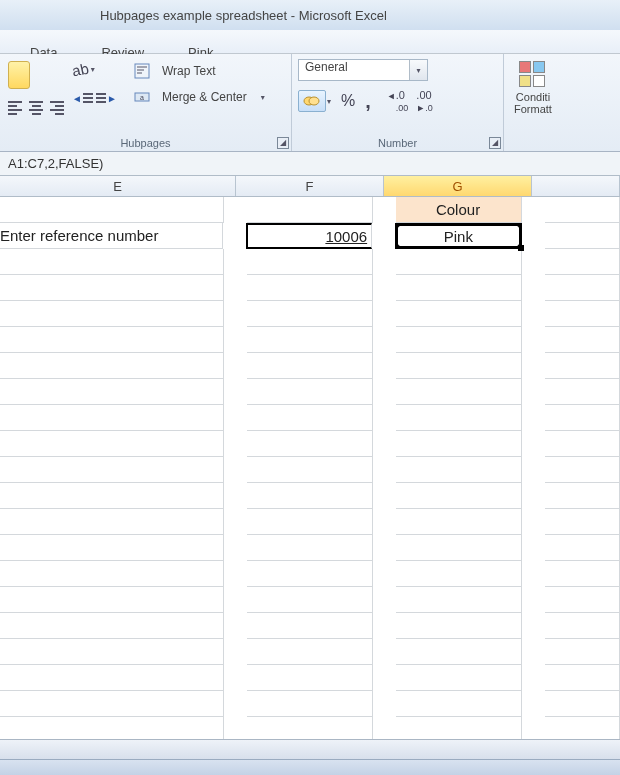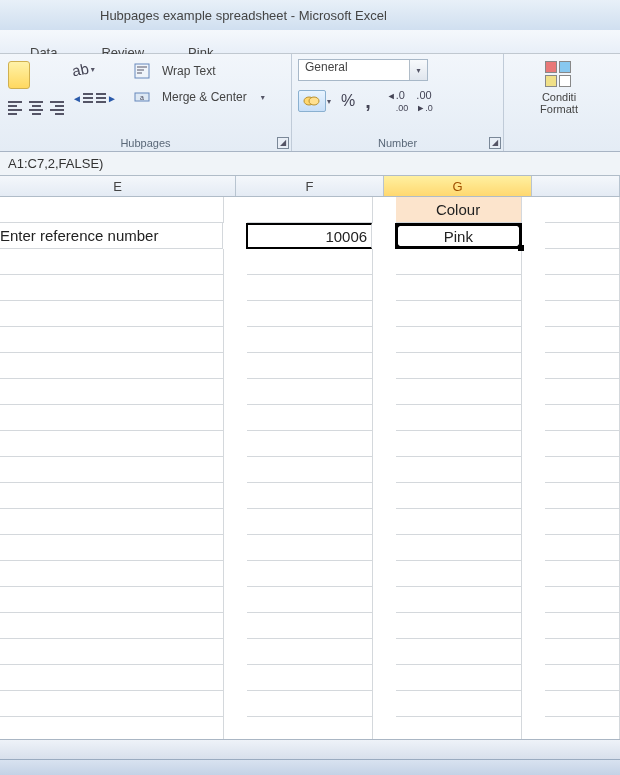--- a/index.html
+++ b/index.html
@@ -47,21 +47,21 @@
     .col-header.active { background: linear-gradient(#fff0a0, #ffd870); color: #a05000; }
     .col-E { width: 236px; }
     .col-F { width: 148px; }
     .col-G { width: 148px; }
     .col-H { width: 88px; }
     
     .grid-rows { }
     .grid-row { display: flex; height: 26px; gap: 23px; }
     .cell { border-right: 1px solid #d4d8dc; border-bottom: 1px solid #d4d8dc; font-size: 15px; color: #222; display: flex; align-items: center; padding: 0 4px; background: #fff; }
     .cell.col-E { width: 264px; justify-content: flex-start; }
-    .cell.col-F { width: 148px; justify-content: flex-end; }
+    .cell.col-F { width: 148px; justify-content: flex-end; text-decoration: underline; }
     .cell.col-G { width: 148px; justify-content: center; }
     .cell.col-H { width: 88px; }
     
     .header-cell { background: #fce4cc; text-align: center; justify-content: center; }
     .thick-l { border-left: 2px solid #000; }
     .thick-r { border-right: 2px solid #000; border-radius: 8px; }
     .thick-t { border-top: 2px solid #000; }
     .thick-b { border-bottom: 2px solid #000; }
     .selected-cell { position: relative; }
     .selected-cell::after { content: ''; position: absolute; inset: -2px; border: 3px solid #000; pointer-events: none; }
@@ -194,21 +194,21 @@
             .00<br><span style="font-size:9px;">►</span><span style="font-size:9px;">.0</span>
           </span>
         </div>
       </div>
     </div>
     <div class="group-label">Number</div>
     <div class="dialog-launcher">◢</div>
   </div>
 
   <div class="ribbon-group" style="width:110px; border-right:none;">
-    <div class="group-content" style="justify-content:center;">
+    <div class="group-content" style="">
       <div class="big-btn">
         <div class="cond-fmt-icon">
           <div class="grid-sq" style="left:2px; top:2px; width:12px; height:12px; background:#e87878;"></div>
           <div class="grid-sq" style="left:16px; top:2px; width:12px; height:12px; background:#88c8f0;"></div>
           <div class="grid-sq" style="left:2px; top:16px; width:12px; height:12px; background:#f0e088;"></div>
           <div class="grid-sq" style="left:16px; top:16px; width:12px; height:12px; background:#fff;"></div>
         </div>
         <span>Conditi</span>
         <span>Formatt</span>
       </div>

